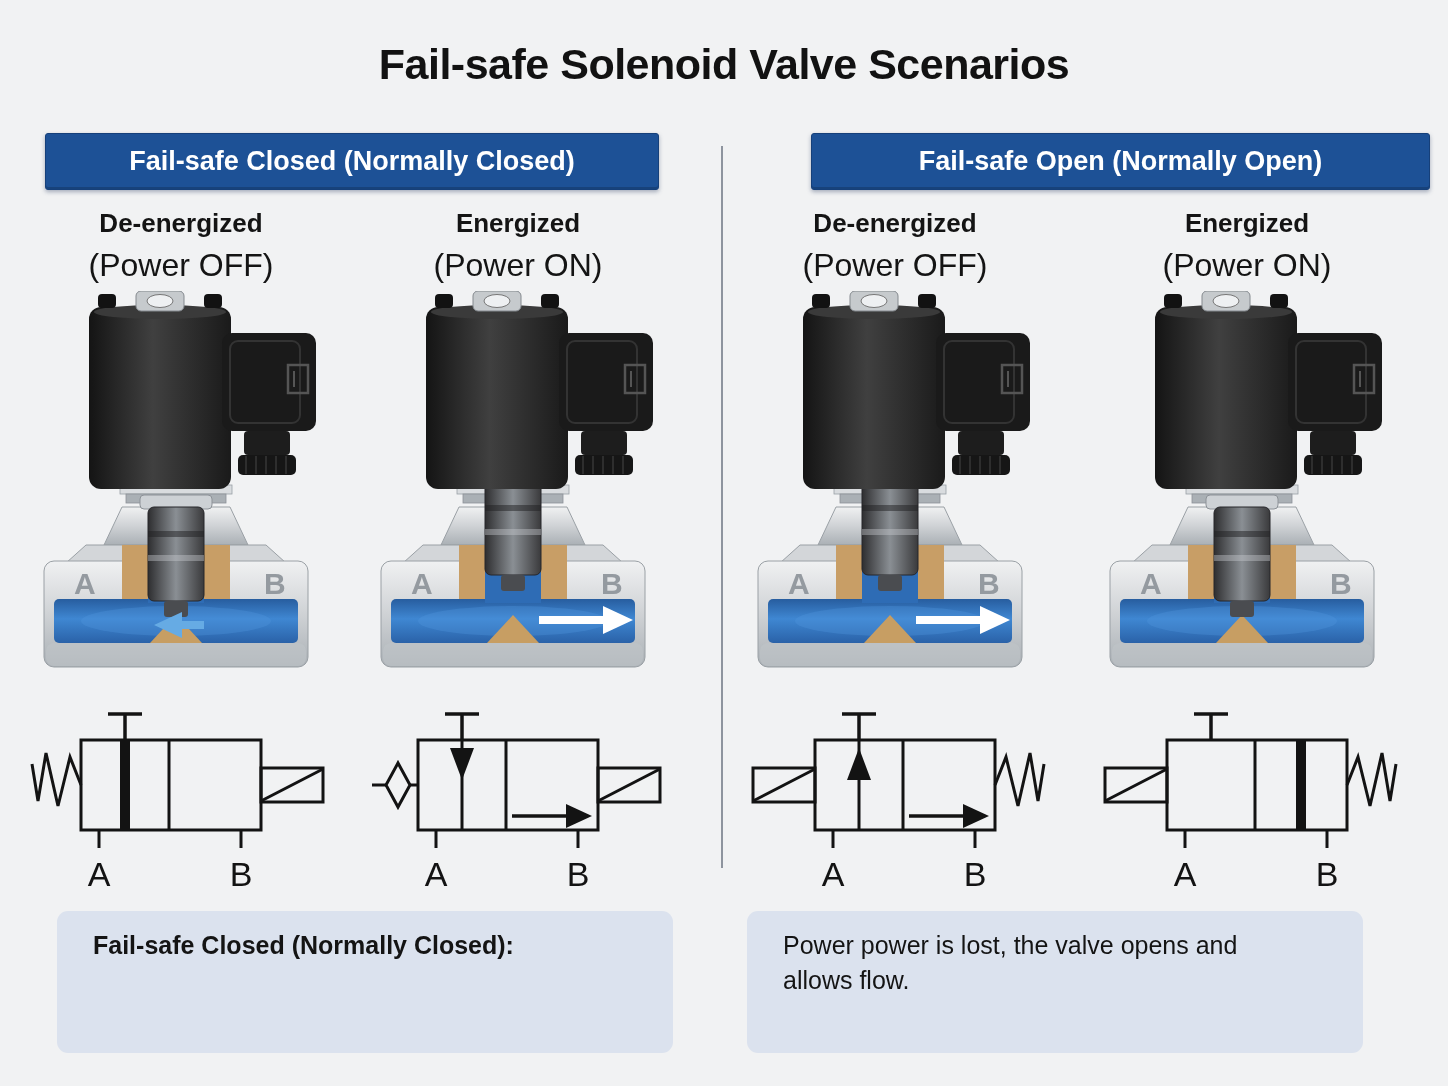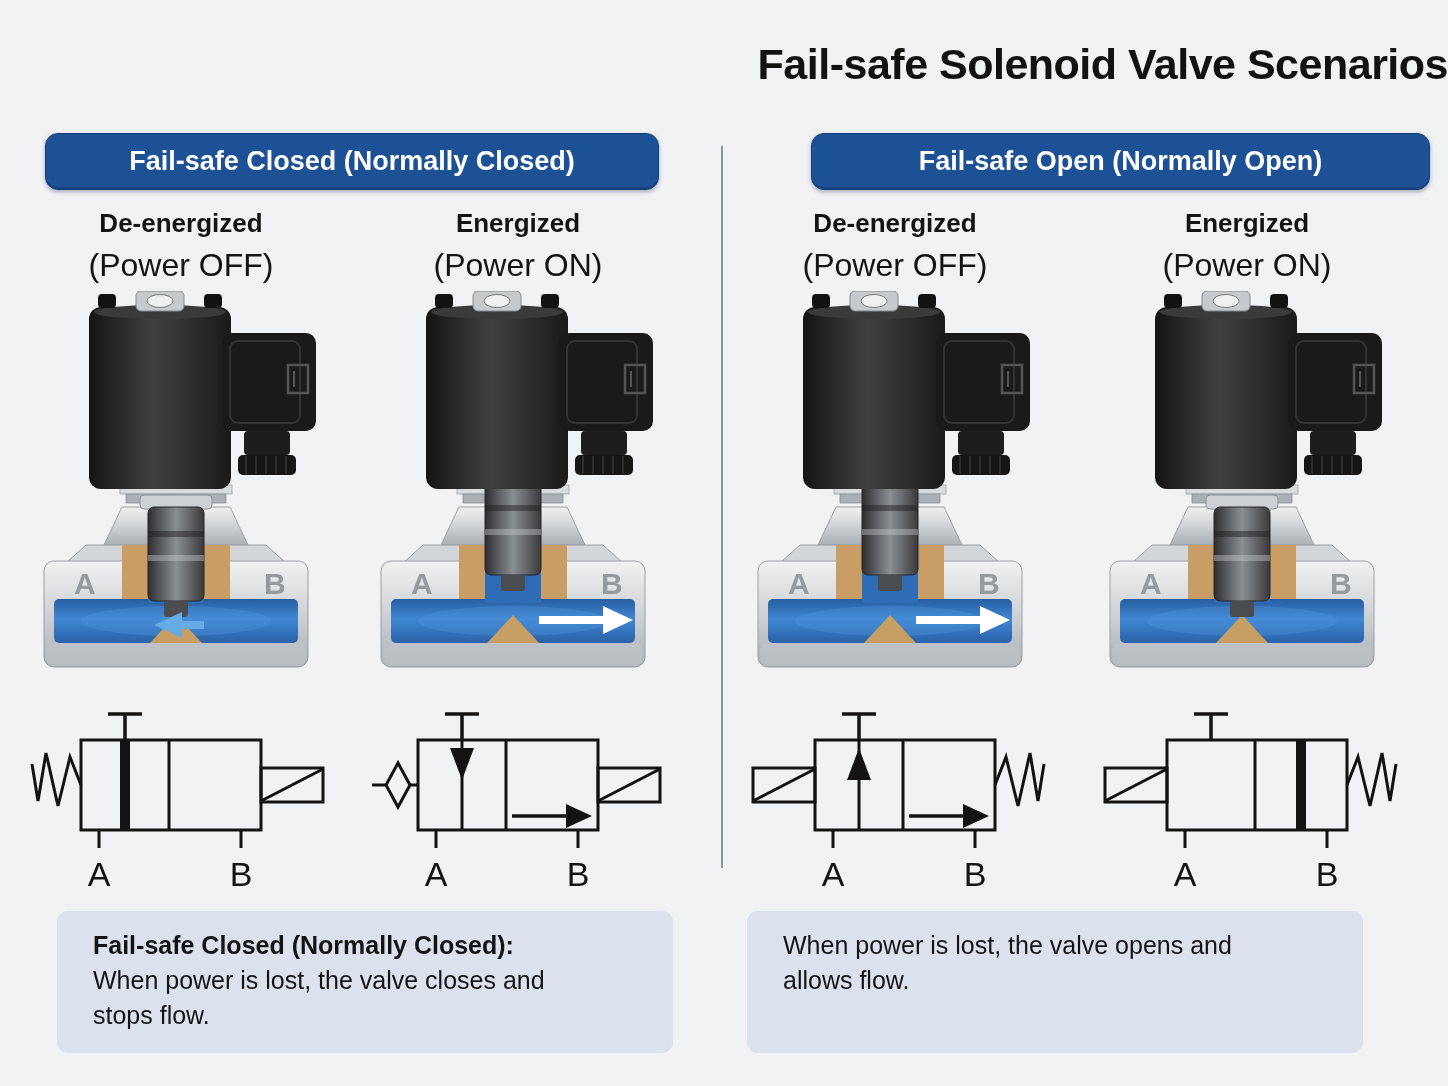--- a/index.html
+++ b/index.html
@@ -4,25 +4,25 @@
 <style>
   html,body{margin:0;padding:0;}
   body{
     width:1448px;height:1086px;position:relative;overflow:hidden;
     background:#f1f2f3;
     font-family:"Liberation Sans", sans-serif;
     color:#141414;
   }
   .abs{position:absolute;}
   #title{
-    left:0;top:40px;width:1448px;text-align:right;
+    left:0;top:40px;width:1448px;text-align:center;
     font-size:43px;font-weight:bold;letter-spacing:-0.5px;color:#121212;
   }
   .panel-header{
-    top:133px;height:55px;border-radius:13px;
+    top:133px;height:55px;border-radius:3px;
     background:#1d5196;color:#fff;
     font-size:27px;font-weight:bold;
     display:flex;align-items:center;justify-content:center;
     box-shadow:0 2px 4px rgba(20,40,80,.35), inset 0 -2px 0 rgba(0,0,0,.18);
     border:1px solid #16407a;
   }
   #header-closed{left:45px;width:612px;}
   #header-open{left:785px;width:617px;margin-left:26px;}
   #divider{left:721px;top:146px;width:2px;height:722px;background:#8e949e;}
   .col-state{top:208px;font-size:26px;font-weight:bold;text-align:center;width:290px;}
@@ -461,17 +461,16 @@
     <line x1="108" y1="130" x2="108" y2="148" stroke="#131313" stroke-width="3"></line>
     <line x1="250" y1="130" x2="250" y2="148" stroke="#131313" stroke-width="3"></line>
       </g>
       <text x="108" y="186" font-size="34" text-anchor="middle" fill="#131313">A</text>
       <text x="250" y="186" font-size="34" text-anchor="middle" fill="#131313">B</text>
     </svg>
   </div>
 
 <div class="abs info-box" id="info-closed">
   <div class="info-head">Fail-safe Closed (Normally Closed):</div>
-  <div>When power is lost, the valve closes and stops flow.</div>
 </div>
 <div class="abs info-box" id="info-open">
-  <div>When power is lost, the valve opens and allows flow.</div>
+  <div>Power power is lost, the valve opens and allows flow.</div>
 </div>
 
 </body></html>

